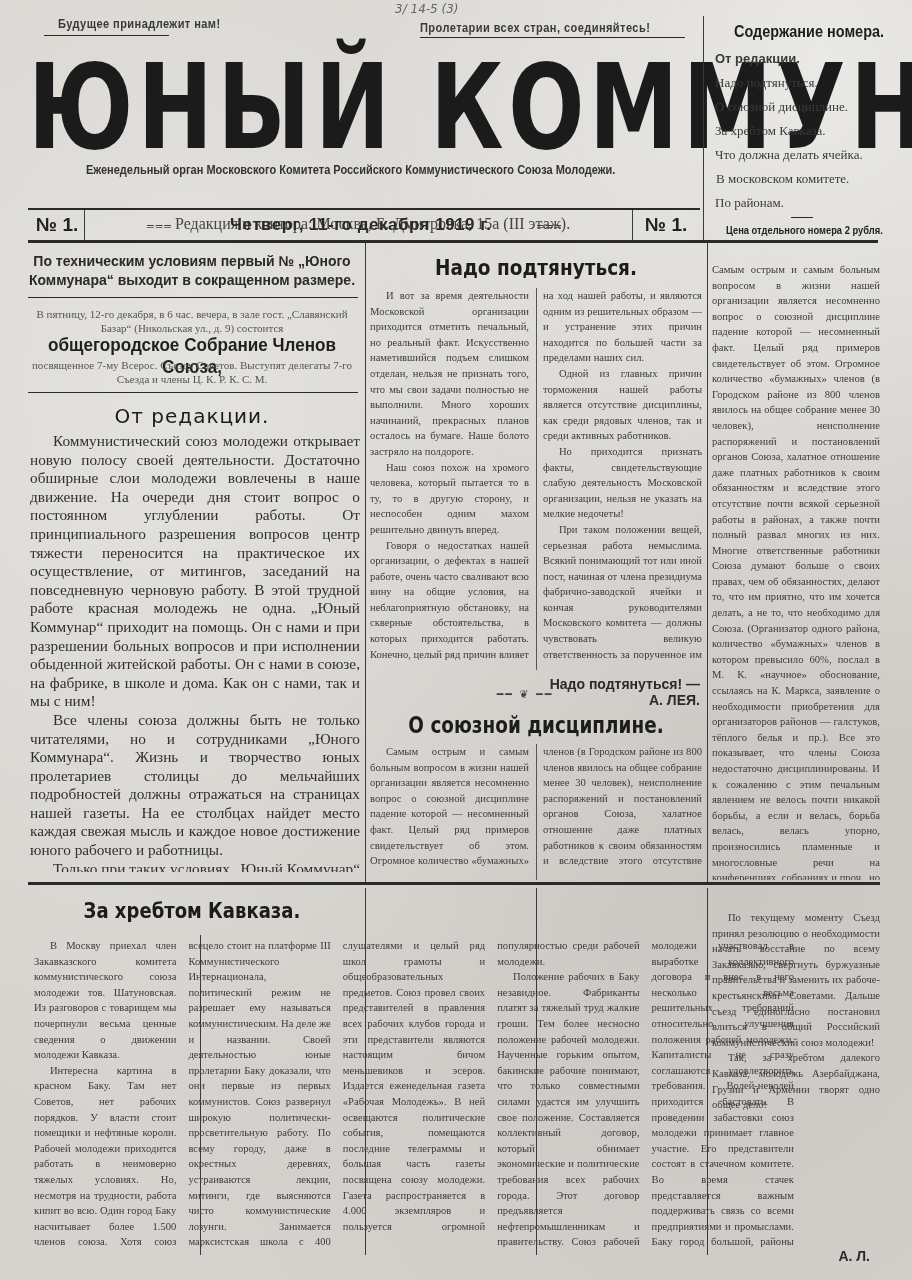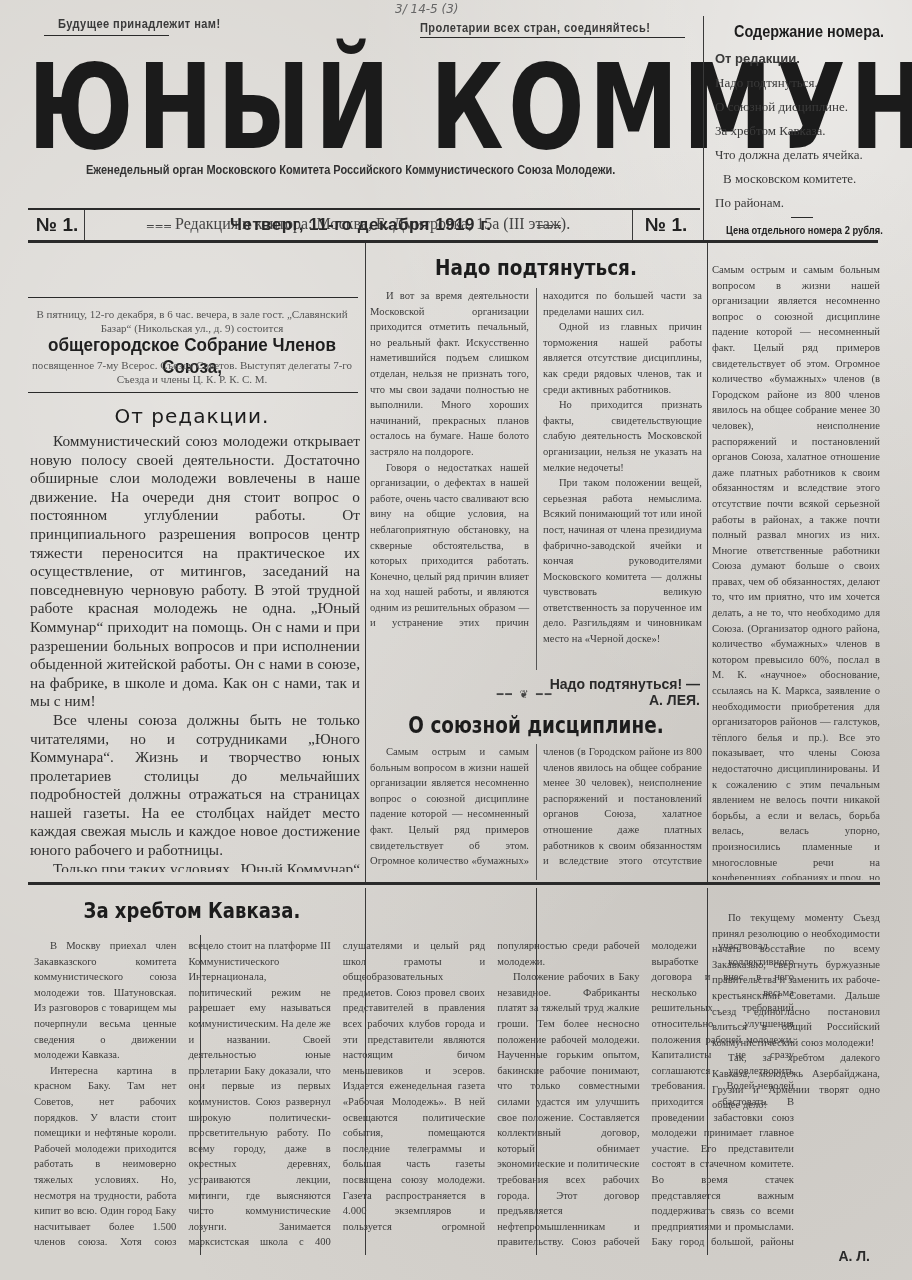--- a/index.html
+++ b/index.html
@@ -75,45 +75,47 @@
   <div class="abs issue-no" style="left:645px; top:214px;">№ 1.</div>
 
   <div class="vr" style="left:703px; top:16px; height:224px;"></div>
   <div class="abs" style="left:706px; top:22px; width:190px;">
     <div class="toc-title" style="margin-left:28px;">Содержание номера.</div>
     <div class="toc-item first" style="margin-top:10px; margin-left:9px;">От редакции.</div>
     <div class="toc-item" style="margin-top:11px; margin-left:9px;">Надо подтянуться.</div>
     <div class="toc-item" style="margin-top:11px; margin-left:9px;">О союзной дисциплине.</div>
     <div class="toc-item" style="margin-top:11px; margin-left:9px;">За хребтом Кавказа.</div>
     <div class="toc-item" style="margin-top:11px; margin-left:9px;">Что должна делать ячейка.</div>
-    <div class="toc-item" style="margin-top:11px; margin-left:17px;">В московском комитете.</div>
+    <div class="toc-item" style="margin-top:11px; margin-left:10px;">В московском комитете.</div>
     <div class="toc-item" style="margin-top:11px; margin-left:9px;">По районам.</div>
     <div class="hr" style="position:relative; left:85px; top:8px; width:22px; height:1px;"></div>
     <div class="price" style="margin-top:14px; margin-left:20px;">Цена отдельного номера 2 рубля.</div>
   </div>
 
   <div class="vr" style="left:365px; top:243px; height:640px;"></div>
   <div class="vr" style="left:707px; top:243px; height:640px;"></div>
 
+  <div class="abs notice-bold" style="left:24px; top:252px; width:336px;">По техническим условиям первый № „Юного Коммунара“ выходит в сокращенном размере.</div>
   <div class="hr" style="left:28px; top:297px; width:330px; height:1px;"></div>
   <div class="abs notice-small" style="left:24px; top:307px; width:336px;">В пятницу, 12-го декабря, в 6 час. вечера, в зале гост. „Славянский Базар“ (Никольская ул., д. 9) состоится</div>
   <div class="abs notice-headline" style="left:20px; top:334px; width:344px;">общегородское Собрание Членов Союза,</div>
   <div class="abs notice-small" style="left:24px; top:358px; width:336px;">посвященное 7-му Всерос. Съезду Советов. Выступят делегаты 7-го Съезда и члены Ц. К. Р. К. С. М.</div>
   <div class="hr" style="left:28px; top:392px; width:330px; height:1px;"></div>
 
   <div class="abs headline" style="left:24px; top:404px; width:336px; font-size:20px; font-weight:normal; letter-spacing:1px;">От редакции.</div>
   <div class="abs body-text big-text" style="left:30px; top:432px; width:330px; height:440px; overflow:hidden;">
     <p>Коммунистический союз молодежи открывает новую полосу своей деятельности. Достаточно обширные слои молодежи вовлечены в наше движение. На очереди дня стоит вопрос о постоянном углублении работы. От принципиального разрешения вопросов центр тяжести переносится на практическое их осуществление, от митингов, заседаний на повседневную черновую работу. В этой трудной работе красная молодежь не одна. „Юный Коммунар“ приходит на помощь. Он с нами и при разрешении больных вопросов и при исполнении обыденной житейской работы. Он с нами в союзе, на фабрике, в школе и дома. Как он с нами, так и мы с ним!</p>
     <p>Все члены союза должны быть не только читателями, но и сотрудниками „Юного Коммунара“. Жизнь и творчество юных пролетариев столицы до мельчайших подробностей должны отражаться на страницах нашей газеты. На ее столбцах найдет место каждая свежая мысль и каждое новое достижение юного рабочего и работницы.</p>
     <p>Только при таких условиях „Юный Коммунар“ станет лучшим товарищем каждого члена союза и душой нашей юной организации. Только при таких условиях он, как маяк на море, будет указывать верный путь, давать правильное направление нашей работе.</p>
   </div>
 
   <div class="abs headline" style="left:368px; top:256px; width:336px; font-size:21px; transform:scaleX(0.88);">Надо подтянуться.</div>
   <div class="abs body-text small-text col2" style="left:370px; top:288px; width:332px; height:382px; overflow:hidden;">
     <p>И вот за время деятельности Московской организации приходится отметить печальный, но реальный факт. Искусственно наметившийся подъем слишком отделан, нельзя не признать того, что мы свои задачи полностью не выполнили. Много хороших начинаний, прекрасных планов осталось на бумаге. Наше болото застряло на полдороге.</p>
+    <p>Наш союз похож на хромого человека, который пытается то в ту, то в другую сторону, и неспособен одним махом решительно двинуть вперед.</p>
     <p>Говоря о недостатках нашей организации, о дефектах в нашей работе, очень часто сваливают всю вину на общие условия, на неблагоприятную обстановку, на скверные обстоятельства, в которых приходится работать. Конечно, целый ряд причин влияет на ход нашей работы, и являются одним из решительных образом — и устранение этих причин находится по большей части за пределами наших сил.</p>
     <p>Одной из главных причин торможения нашей работы является отсутствие дисциплины, как среди рядовых членов, так и среди активных работников.</p>
     <p>Но приходится признать факты, свидетельствующие слабую деятельность Московской организации, нельзя не указать на мелкие недочеты!</p>
     <p>При таком положении вещей, серьезная работа немыслима. Всякий понимающий тот или иной пост, начиная от члена президиума фабрично-заводской ячейки и кончая руководителями Московского комитета — должны чувствовать великую ответственность за порученное им дело. Разгильдяям и чиновникам место на «Черной доске»!</p>
 
   </div>
   <div class="abs sig" style="left:540px; top:676px; width:160px;">Надо подтянуться! — А. ЛЕЯ.</div>
   <div class="abs ornament" style="left:470px; top:688px; width:110px;">━━ ❦ ━━</div>
 
   <div class="abs headline" style="left:368px; top:712px; width:336px; font-size:23px; transform:scaleX(0.8);">О союзной дисциплине.</div>

